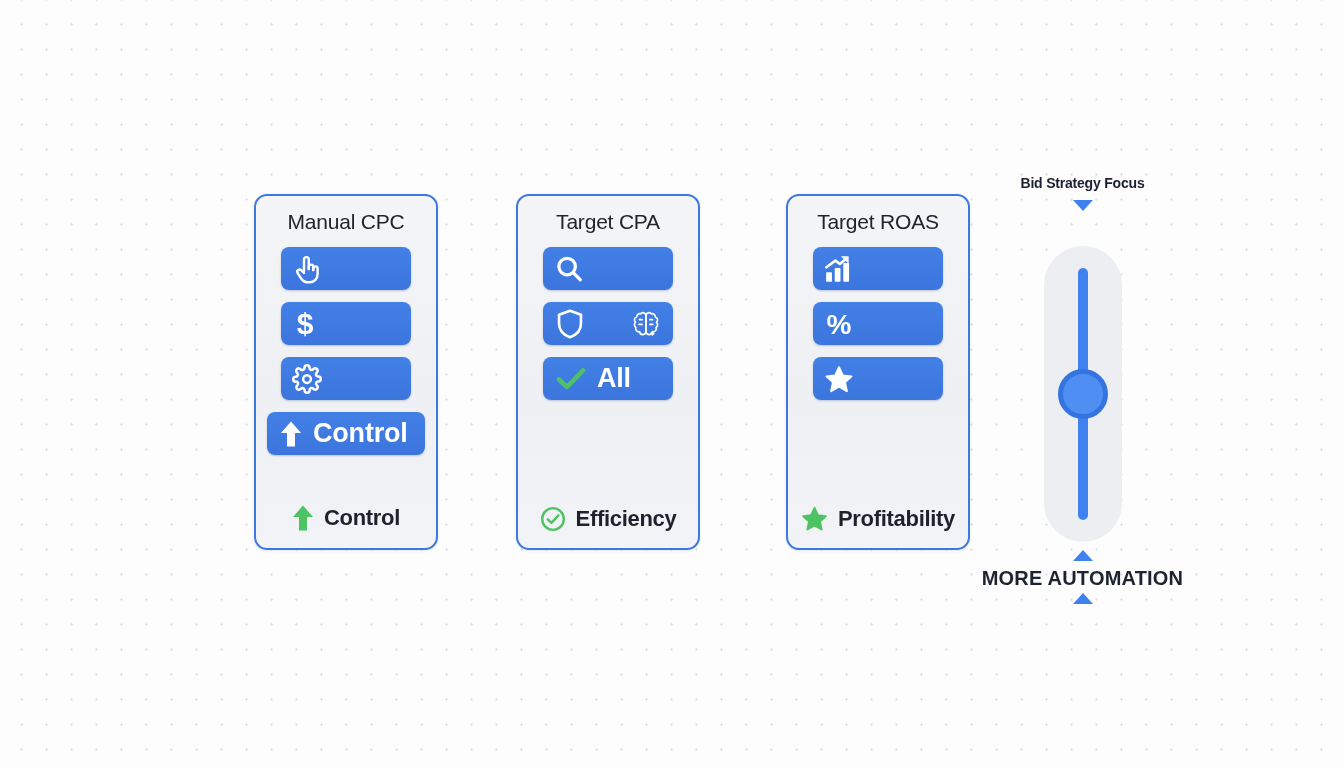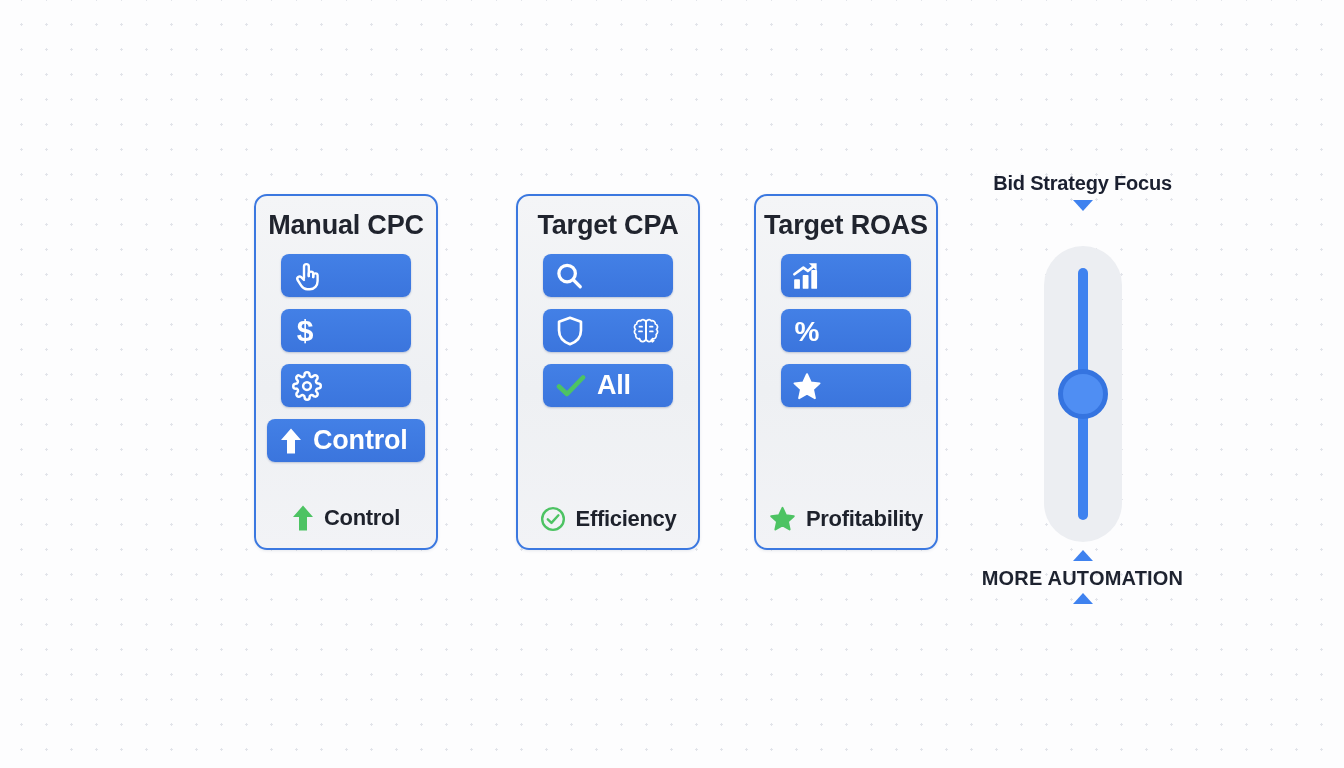--- a/index.html
+++ b/index.html
@@ -39,25 +39,25 @@
     box-shadow: 0 1px 3px rgba(35,55,95,0.10);
     display: flex;
     flex-direction: column;
     align-items: center;
     padding-top: 14px;
     overflow: visible;
   }
 
   .card-0 { left: 0px; }
   .card-1 { left: 262px; }
-  .card-2 { left: 500px; }
+  .card-2 { left: 532px; }
 
   .card-title {
-    font-size: 27px;
-    font-weight: bold;
+    font-size: 21px;
+    font-weight: normal;
     color: #20242e;
     letter-spacing: -0.2px;
     margin-bottom: 13px;
     white-space: nowrap;
   }
 
   .pill-stack {
     display: flex;
     flex-direction: column;
     gap: 12px;
@@ -141,21 +141,21 @@
 
   .label-less {
     font-size: 19px;
     font-weight: bold;
     color: #1e2330;
     letter-spacing: 0.4px;
     line-height: 22px;
   }
 
   .label-focus {
-    font-size: 20px;
+    font-size: 14px;
     font-weight: bold;
     color: #1b2030;
     letter-spacing: -0.2px;
     line-height: 26px;
   }
 
   .tri-down {
     width: 0; height: 0;
     border-left: 10px solid transparent;
     border-right: 10px solid transparent;

